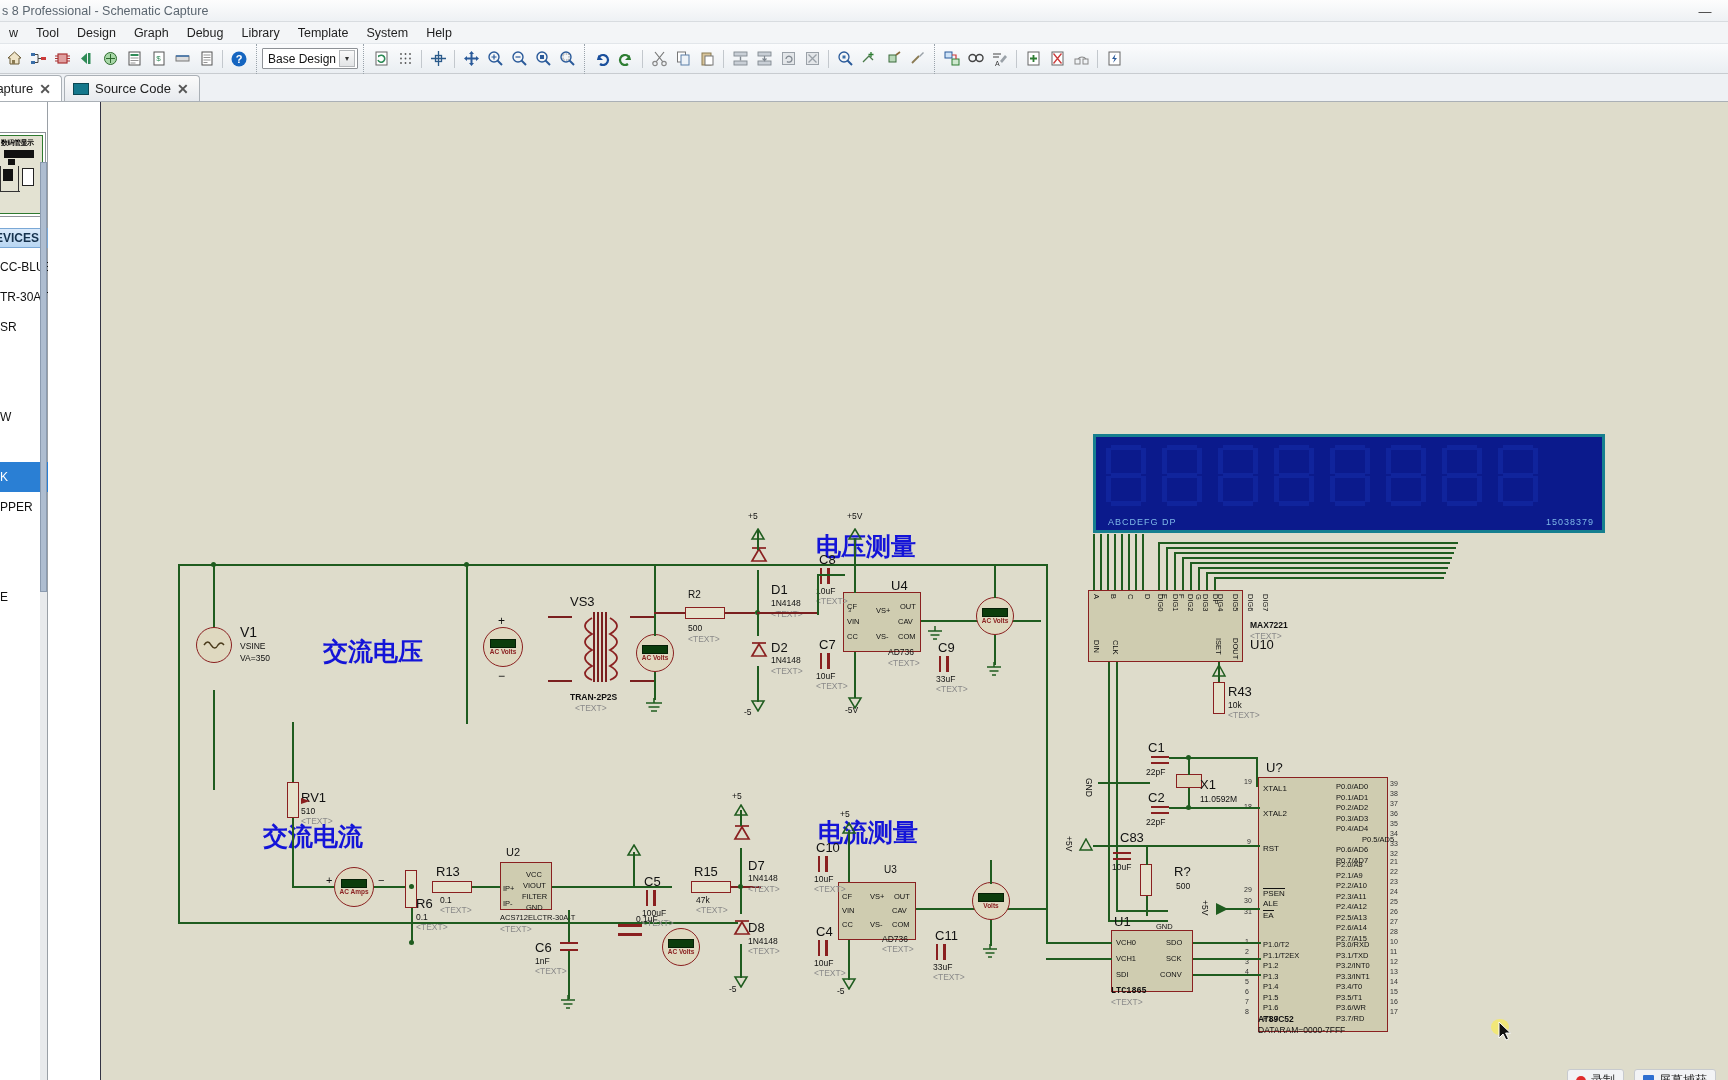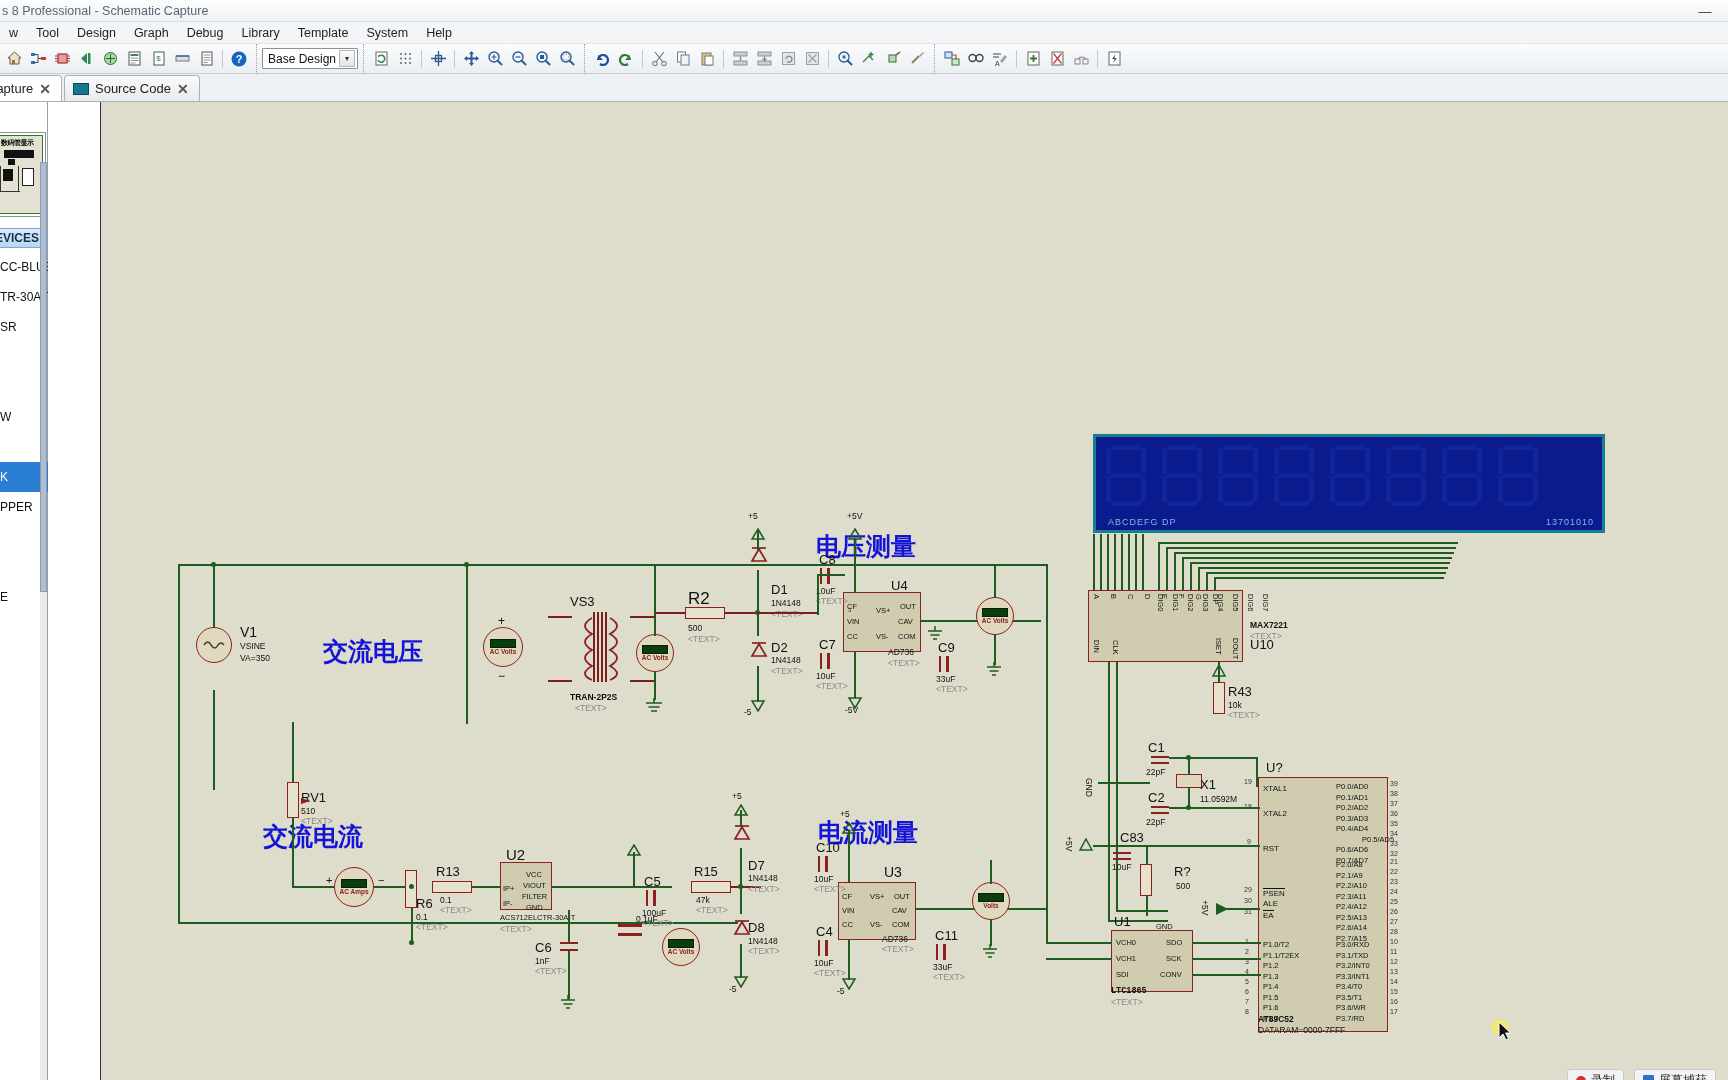--- a/index.html
+++ b/index.html
@@ -564,21 +564,21 @@
       <div class="scr"></div>
       <div class="mt">AC Volts</div>
     </div>
     <div class="w" style="left:606px;top:462px;width:2px;height:72px;"></div>
     <div class="w" style="left:606px;top:570px;width:2px;height:28px;"></div>
     <svg style="position:absolute;left:586px;top:596px;" width="40" height="16">
       <path d="M20 0 v5 M12 5 h16 M14.5 9 h11 M17 13 h6" stroke="#1f5c1f" stroke-width="1.6" fill="none"></path>
     </svg>
 
     <div class="res" style="left:637px;top:505px;width:40px;height:12px;"></div>
-    <div class="lbl" style="left:640px;top:487px;font-size:17px;">R2</div>
+    <div class="lbl" style="left:640px;top:487px;font-size:10px;">R2</div>
     <div class="lblS" style="left:640px;top:521px;">500</div>
     <div class="txt" style="left:640px;top:532px;">&lt;TEXT&gt;</div>
     <div class="wr" style="left:606px;top:510px;width:31px;height:2px;"></div>
     <div class="wr" style="left:677px;top:510px;width:30px;height:2px;"></div>
 
     <div class="lbl" style="left:723px;top:480px;font-size:13px;">D1</div>
     <div class="lblS" style="left:723px;top:496px;">1N4148</div>
     <div class="txt" style="left:723px;top:507px;">&lt;TEXT&gt;</div>
     <svg style="position:absolute;left:700px;top:437px;" width="22" height="34">
       <path d="M4 22 L18 22 L11 10 Z" fill="none" stroke="#8a2020" stroke-width="1.7"></path>
@@ -692,21 +692,21 @@
     <div class="res" style="left:357px;top:768px;width:12px;height:38px;"></div>
     <div class="lbl" style="left:368px;top:794px;font-size:13px;">R6</div>
     <div class="lblS" style="left:368px;top:810px;">0.1</div>
     <div class="txt" style="left:368px;top:820px;">&lt;TEXT&gt;</div>
     <div class="jn" style="left:361px;top:782px;"></div>
     <div class="jn" style="left:361px;top:838px;"></div>
     <div class="w" style="left:363px;top:806px;width:2px;height:36px;"></div>
     <div class="w" style="left:424px;top:784px;width:30px;height:2px;"></div>
 
     <div class="chip" style="left:452px;top:760px;width:52px;height:48px;"></div>
-    <div class="lbl" style="left:458px;top:744px;font-size:15px;">U2</div>
+    <div class="lbl" style="left:458px;top:744px;font-size:11px;">U2</div>
     <div class="pin" style="left:455px;top:782px;">IP+</div>
     <div class="pin" style="left:455px;top:797px;">IP-</div>
     <div class="pin" style="left:478px;top:768px;">VCC</div>
     <div class="pin" style="left:475px;top:779px;">VIOUT</div>
     <div class="pin" style="left:474px;top:790px;">FILTER</div>
     <div class="pin" style="left:478px;top:801px;">GND</div>
     <div class="lblS" style="left:452px;top:811px;font-size:7.5px;">ACS712ELCTR-30A-T</div>
     <div class="txt" style="left:452px;top:822px;">&lt;TEXT&gt;</div>
 
     <div class="lbl" style="left:487px;top:838px;font-size:13px;">C6</div>
@@ -766,21 +766,21 @@
     <div class="lblS" style="left:684px;top:689px;">+5</div>
     <div class="w" style="left:692px;top:746px;width:2px;height:66px;"></div>
     <div class="w" style="left:692px;top:842px;width:2px;height:34px;"></div>
     <svg style="position:absolute;left:685px;top:872px;" width="16" height="14">
       <path d="M8 13 L14 3 H2 Z" fill="none" stroke="#1f5c1f" stroke-width="1.5"></path>
     </svg>
     <div class="lblS" style="left:681px;top:882px;">-5</div>
     <div class="jn" style="left:690px;top:782px;"></div>
 
     <div class="chip" style="left:790px;top:780px;width:78px;height:58px;"></div>
-    <div class="lbl" style="left:836px;top:762px;font-size:14px;">U3</div>
+    <div class="lbl" style="left:836px;top:762px;font-size:10px;">U3</div>
     <div class="pin" style="left:794px;top:790px;">CF</div>
     <div class="pin" style="left:794px;top:804px;">VIN</div>
     <div class="pin" style="left:794px;top:818px;">CC</div>
     <div class="pin" style="left:822px;top:790px;">VS+</div>
     <div class="pin" style="left:822px;top:818px;">VS-</div>
     <div class="pin" style="left:846px;top:790px;">OUT</div>
     <div class="pin" style="left:844px;top:804px;">CAV</div>
     <div class="pin" style="left:844px;top:818px;">COM</div>
     <div class="lblS" style="left:834px;top:832px;">AD736</div>
     <div class="txt" style="left:834px;top:842px;">&lt;TEXT&gt;</div>
@@ -892,21 +892,21 @@
           <div class="seg" style="left:5px;top:0;width:30px;height:5px;"></div>
           <div class="seg" style="left:0;top:3px;width:5px;height:26px;"></div>
           <div class="seg" style="left:35px;top:3px;width:5px;height:26px;"></div>
           <div class="seg" style="left:5px;top:28px;width:30px;height:5px;"></div>
           <div class="seg" style="left:0;top:31px;width:5px;height:26px;"></div>
           <div class="seg" style="left:35px;top:31px;width:5px;height:26px;"></div>
           <div class="seg" style="left:5px;top:56px;width:30px;height:5px;"></div>
         </div>
       </div>
       <div class="lbls">ABCDEFG DP</div>
-      <div class="lblr">13701010</div>
+      <div class="lblr">15038379</div>
     </div>
 
     <div class="chip" style="left:1040px;top:488px;width:155px;height:72px;"></div>
     <div class="lbl" style="left:1202px;top:535px;font-size:13px;">U10</div>
     <div class="lblS" style="left:1202px;top:518px;font-weight:bold;">MAX7221</div>
     <div class="txt" style="left:1202px;top:529px;">&lt;TEXT&gt;</div>
 
     <div style="position:absolute;left:1044px;top:492px;display:flex;gap:8px;">
       <span class="pin" style="position:static;writing-mode:vertical-rl;">A</span>
       <span class="pin" style="position:static;writing-mode:vertical-rl;">B</span>

